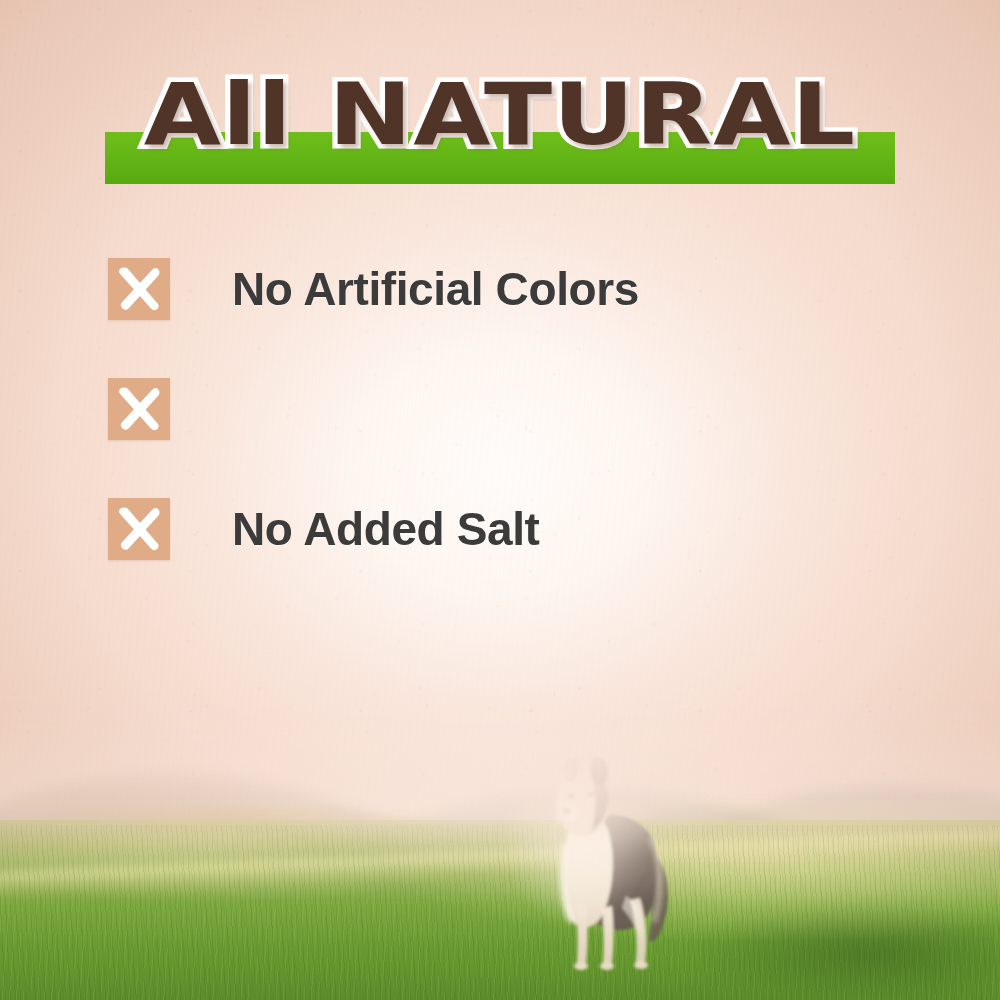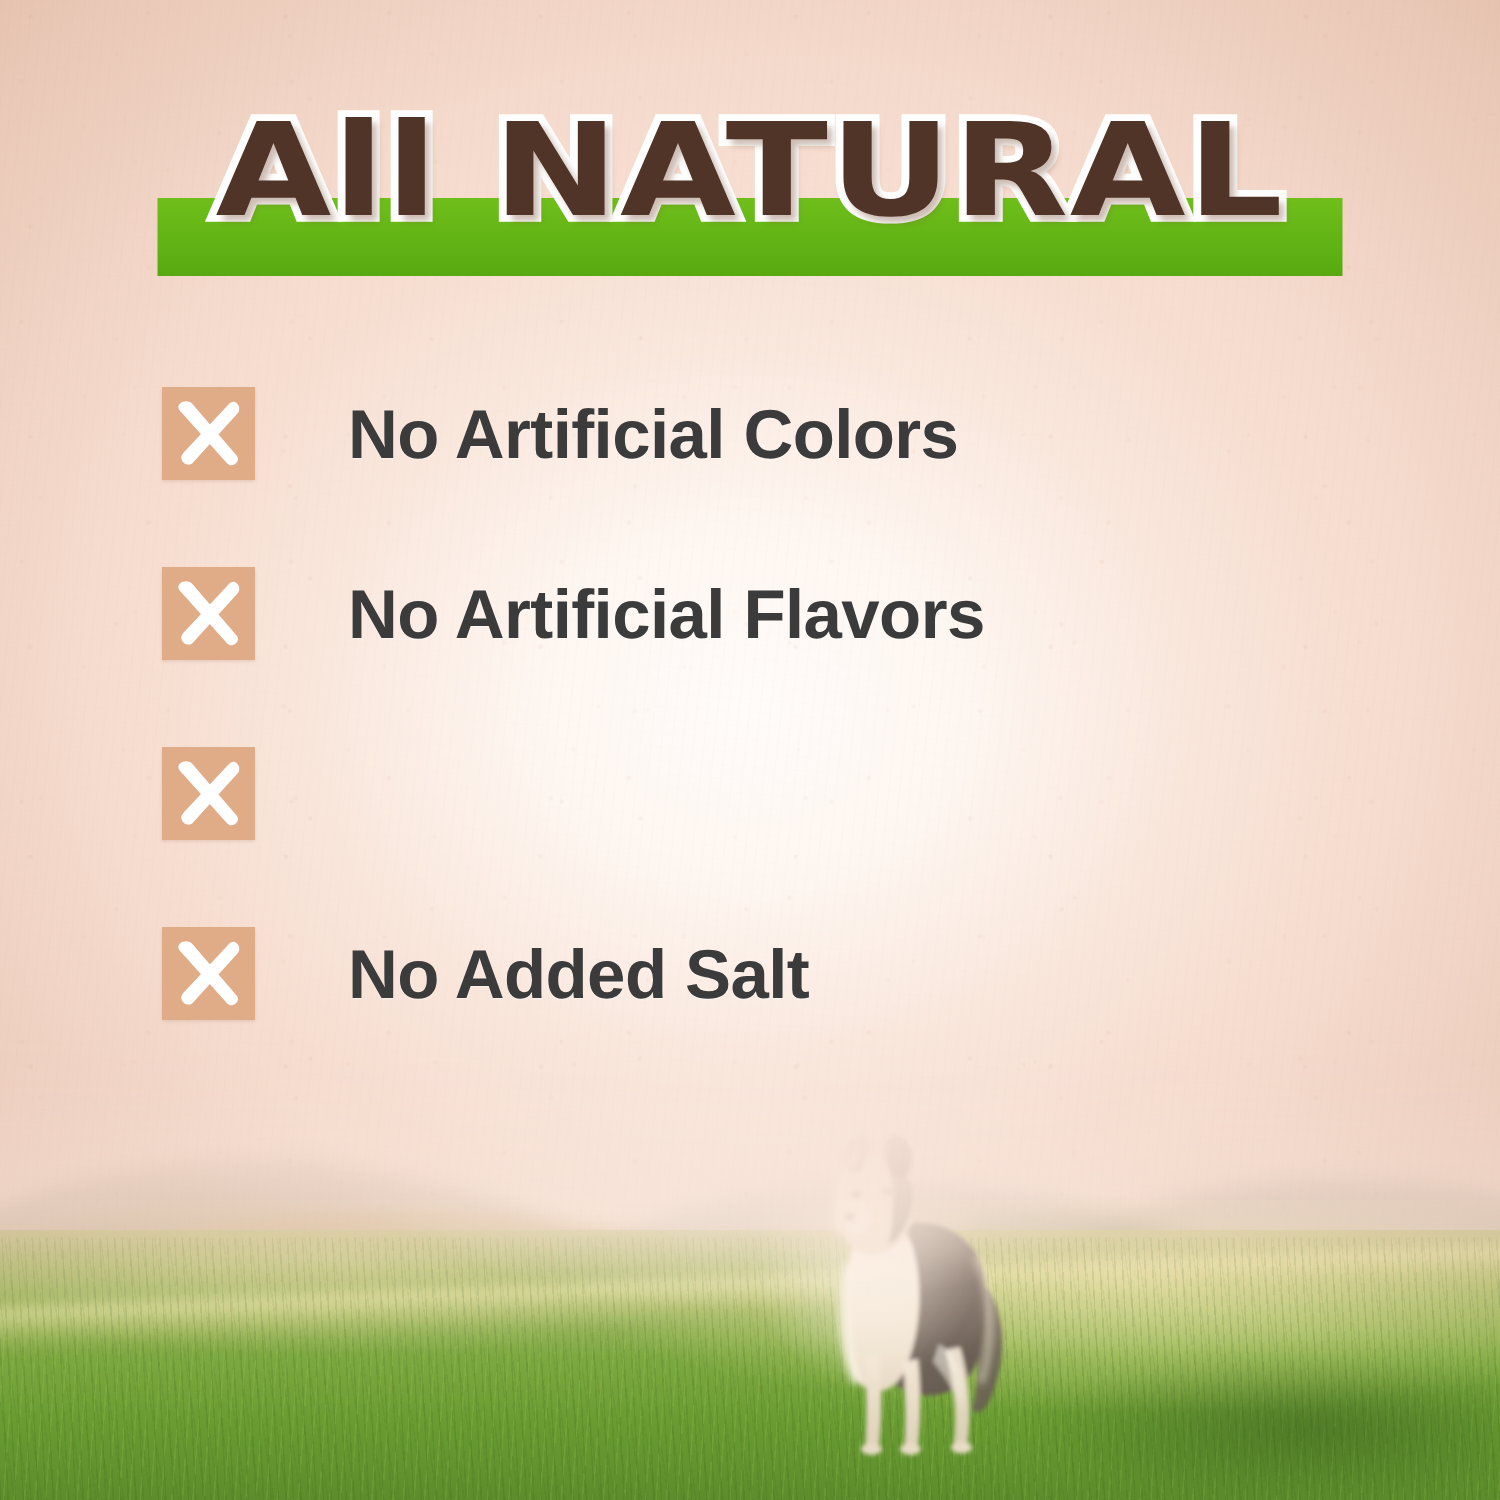--- a/index.html
+++ b/index.html
@@ -339,29 +339,20 @@
     <div class="row">
       <div class="check-box">
         <svg viewBox="0 0 62 62" xmlns="http://www.w3.org/2000/svg">
           <path d="M12 11 C14 9 18 9 20 11 L50 46 C52 49 49 53 45 52 C43 51 41 48 39 46 L13 17 C11 15 10 13 12 11 Z" fill="#ffffff"></path>
           <path d="M50 11 C52 13 52 16 50 18 L21 50 C19 53 14 52 13 48 C12 46 15 43 17 41 L44 12 C46 10 48 9 50 11 Z" fill="#ffffff"></path>
         </svg>
       </div>
       <div class="row-label">No Artificial Colors</div>
     </div>
 
-    <div class="row">
-      <div class="check-box">
-        <svg viewBox="0 0 62 62" xmlns="http://www.w3.org/2000/svg">
-          <path d="M12 11 C14 9 18 9 20 11 L50 46 C52 49 49 53 45 52 C43 51 41 48 39 46 L13 17 C11 15 10 13 12 11 Z" fill="#ffffff"></path>
-          <path d="M50 11 C52 13 52 16 50 18 L21 50 C19 53 14 52 13 48 C12 46 15 43 17 41 L44 12 C46 10 48 9 50 11 Z" fill="#ffffff"></path>
-        </svg>
-      </div>
-      <div class="row-label">No Artificial Flavors</div>
-    </div>
 
     <div class="row">
       <div class="check-box">
         <svg viewBox="0 0 62 62" xmlns="http://www.w3.org/2000/svg">
           <path d="M12 11 C14 9 18 9 20 11 L50 46 C52 49 49 53 45 52 C43 51 41 48 39 46 L13 17 C11 15 10 13 12 11 Z" fill="#ffffff"></path>
           <path d="M50 11 C52 13 52 16 50 18 L21 50 C19 53 14 52 13 48 C12 46 15 43 17 41 L44 12 C46 10 48 9 50 11 Z" fill="#ffffff"></path>
         </svg>
       </div>
     </div>
 

